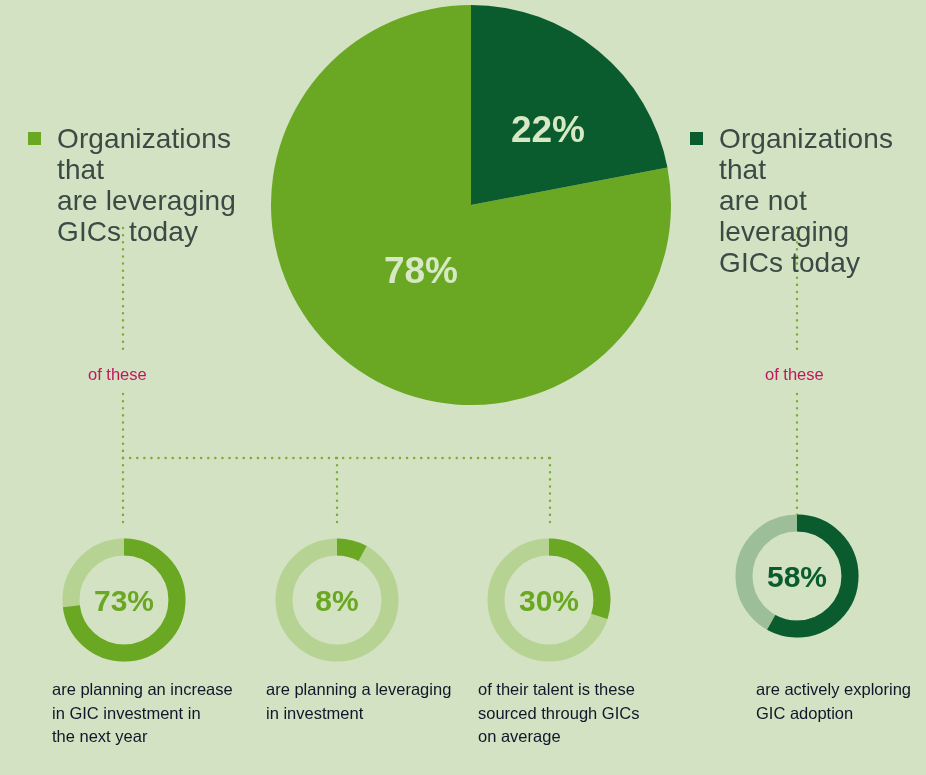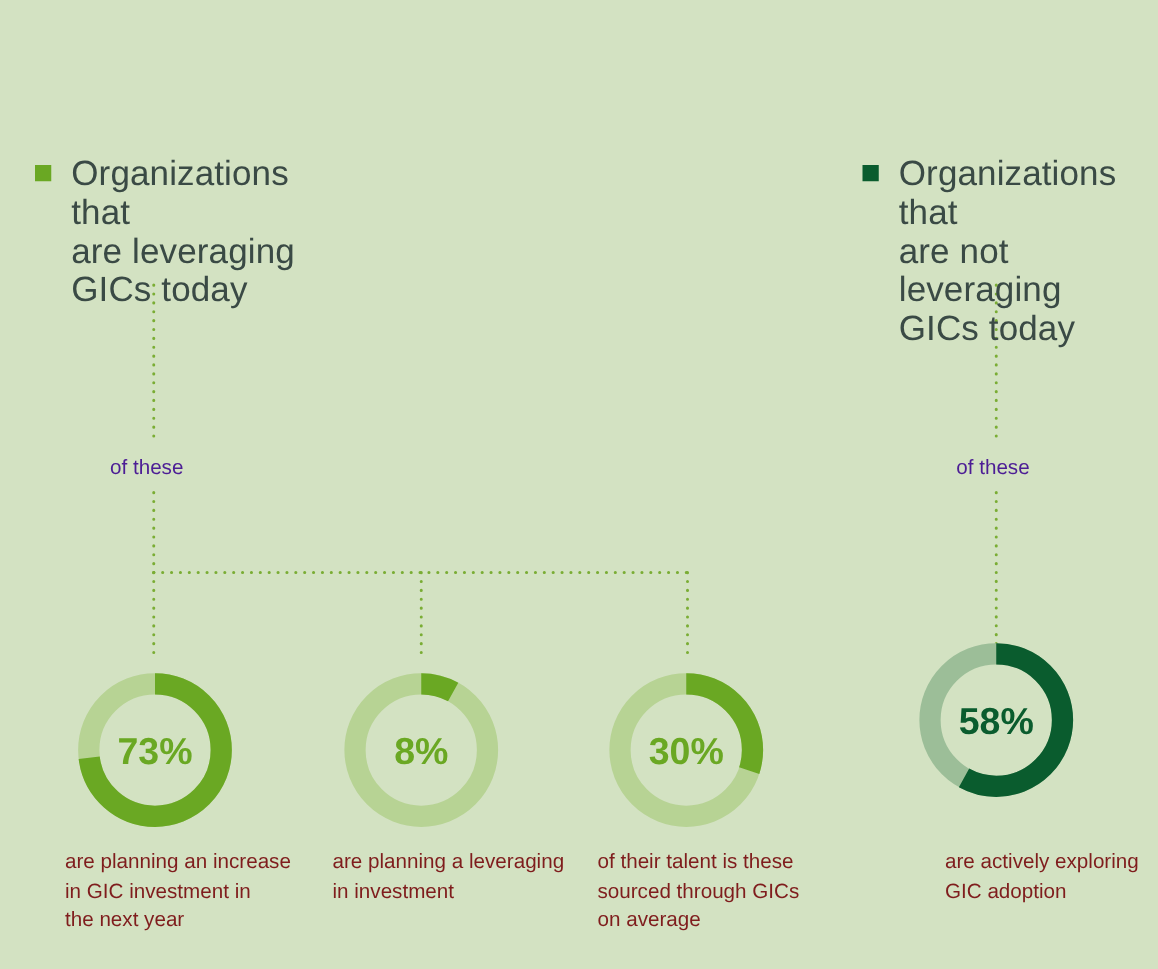--- a/index.html
+++ b/index.html
@@ -71,21 +71,21 @@
     stroke-width: 2.4;
     stroke-linecap: round;
     stroke-dasharray: 0.1 7;
     fill: none;
   }
 
   .of-these {
     position: absolute;
     font-size: 16.5px;
     line-height: 20px;
-    color: #4c1d95;
+    color: #be185d;
   }
   #of-these-left  { left: 88px;  top: 364px; }
   #of-these-right { left: 765px; top: 364px; }
 
   
   .donut {
     position: absolute;
     width: 134px;
     height: 134px;
   }
@@ -97,21 +97,21 @@
   }
   #donut-0 { left: 57px;  top: 533px; }
   #donut-1 { left: 270px; top: 533px; }
   #donut-2 { left: 482px; top: 533px; }
   #donut-3 { left: 730px; top: 509px; }
 
   .caption {
     position: absolute;
     font-size: 16.5px;
     line-height: 23.5px;
-    color: #7f1d1d;
+    color: #0f172a;
     white-space: pre-line;
   }
   #caption-0 { left: 52px;  top: 678px; width: 215px; }
   #caption-1 { left: 266px; top: 678px; width: 200px; }
   #caption-2 { left: 478px; top: 678px; width: 205px; }
   #caption-3 { left: 756px; top: 678px; width: 200px; }
 </style>
 </head>
 <body>
 
@@ -135,20 +135,28 @@
 GICs today</span>
   </div>
 
   <div id="legend-right" class="legend">
     <span class="legend-bullet" style="background:#0a5c2e"></span>
     <span class="legend-text">Organizations that
 are not leveraging
 GICs today</span>
   </div>
 
+  <div id="pie-wrap">
+    <svg id="pie-svg" viewBox="0 0 400 400" width="400" height="400">
+      <path id="pie-slice-0" d="M200,200 L396.45745014573777,162.5237370828551 A200,200 0 1 1 199.99999999999997,0 Z" fill="#6aa823"></path>
+      <path id="pie-slice-1" d="M200,200 L200,0 A200,200 0 0 1 396.45745014573777,162.5237370828551 Z" fill="#0a5c2e"></path>
+      <text id="pie-label-1" class="pie-label" x="277" y="137" text-anchor="middle">22%</text>
+      <text id="pie-label-0" class="pie-label" x="150" y="278" text-anchor="middle">78%</text>
+    </svg>
+  </div>
 
   <div id="of-these-left" class="of-these">of these</div>
   <div id="of-these-right" class="of-these">of these</div>
 
   <div id="donut-0" class="donut">
       <svg viewBox="0 0 134 134" width="134" height="134">
         <circle cx="67" cy="67" r="53" fill="none" stroke="#b7d394" stroke-width="17"></circle>
         <circle cx="67" cy="67" r="53" fill="none" stroke="#6aa823" stroke-width="17" stroke-dasharray="243.09643953477817 333.0088212805181" transform="rotate(-90 67 67)"></circle>
         <text x="67" y="78" text-anchor="middle" class="donut-label" fill="#6aa823">73%</text>
       </svg>

